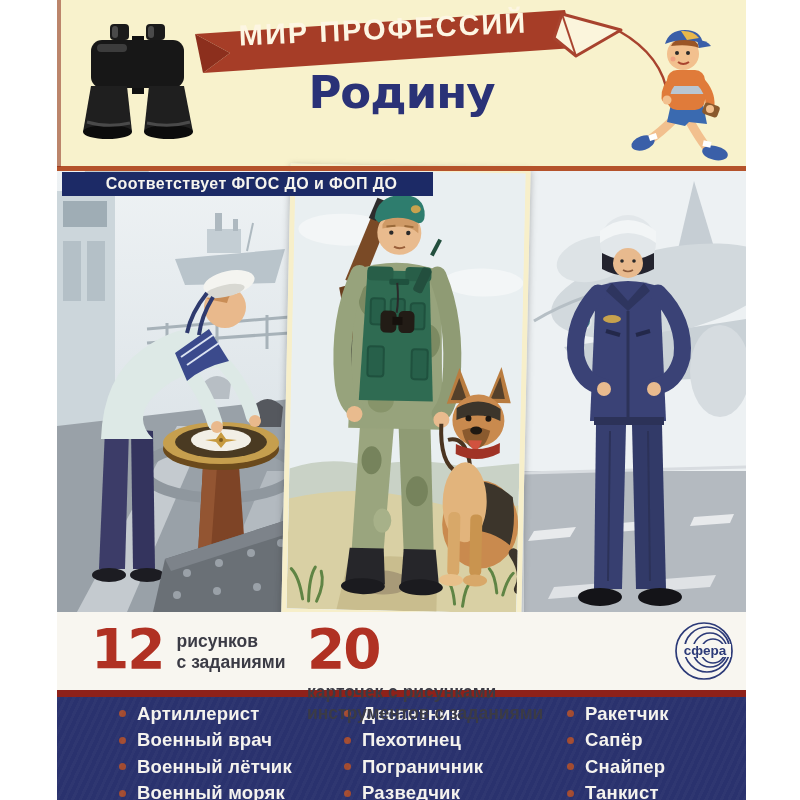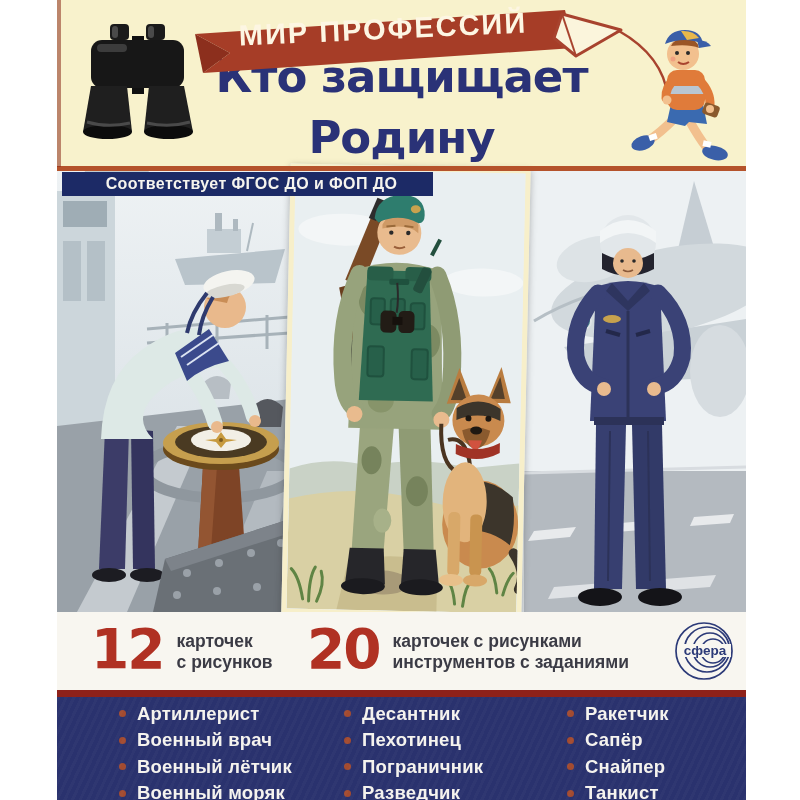--- a/index.html
+++ b/index.html
@@ -48,21 +48,21 @@
   }
   
   .stats-band{position:absolute;left:0;top:612px;width:689px;height:78px;background:#f8f6f0;z-index:3;}
   .stat{position:absolute;top:12px;display:flex;align-items:flex-start;}
   .stat .num{
     color:#b03123;font-size:55px;font-weight:bold;line-height:.92;
     font-family:"DejaVu Sans",sans-serif;letter-spacing:-2px;margin-right:13px;
   }
   .stat .lines{padding-top:7px;color:#3b3b45;font-weight:bold;font-size:17.5px;line-height:1.2;}
   .stat-1{left:34px;}
-  .stat-2{left:250px;}
+  .stat-2{left:250px;flex-direction:column;}
   .logo{position:absolute;right:9px;top:7px;}
   
   .bottom-rule{position:absolute;left:0;top:690px;width:689px;height:7px;background:#8e211a;}
   .footer{position:absolute;left:0;top:697px;width:689px;height:103px;background:#2a326e;}
   .footer::after{ 
     content:"";position:absolute;inset:0;
     background:repeating-linear-gradient(115deg,rgba(255,255,255,.025) 0 3px,transparent 3px 7px);
   }
   .prof-col{position:absolute;top:7px;}
   .prof-col-1{left:62px;}
@@ -140,21 +140,20 @@
 
       <path d="M38 22 Q42 8 58 8 Q74 8 76 22 Q58 14 38 22" fill="#3a5fa8"></path>
       <path d="M54 9 Q66 8 72 16 L60 18 Z" fill="#e8b84b"></path>
       <path d="M70 18 Q80 18 84 24 L72 26 Z" fill="#3a5fa8"></path>
     </g>
   </svg>
 
   <div class="ribbon-label">МИР ПРОФЕССИЙ</div>
 
   <div class="main-title">
-    <div class="line1">Кто защищает</div>
     <div class="line2">Родину</div>
   </div>
 
   <div class="top-rule"></div>
   <div class="badge">Соответствует ФГОС ДО и ФОП ДО</div>
 
   <div class="art">
 
     <div class="panel panel-left">
       <svg width="233" height="441" viewBox="0 0 233 441">
@@ -436,22 +435,22 @@
           </g>
         </g>
       </svg>
     </div>
   </div>
 
   <div class="stats-band">
     <div class="stat stat-1">
       <div class="num">12</div>
       <div class="lines">
-        <div>карточек</div>
-        <div>с рисунков</div>
+        <div>рисунков</div>
+        <div>с заданиями</div>
       </div>
     </div>
     <div class="stat stat-2">
       <div class="num">20</div>
       <div class="lines">
         <div>карточек с рисунками</div>
         <div>инструментов с заданиями</div>
       </div>
     </div>
     <svg class="logo" width="64" height="64" viewBox="0 0 64 64">

